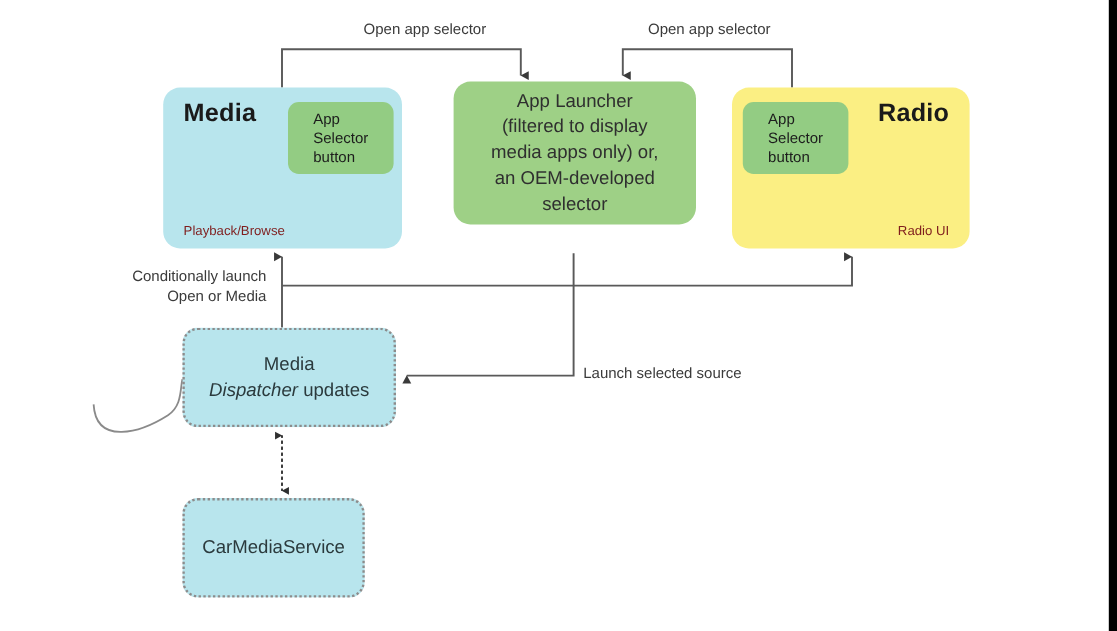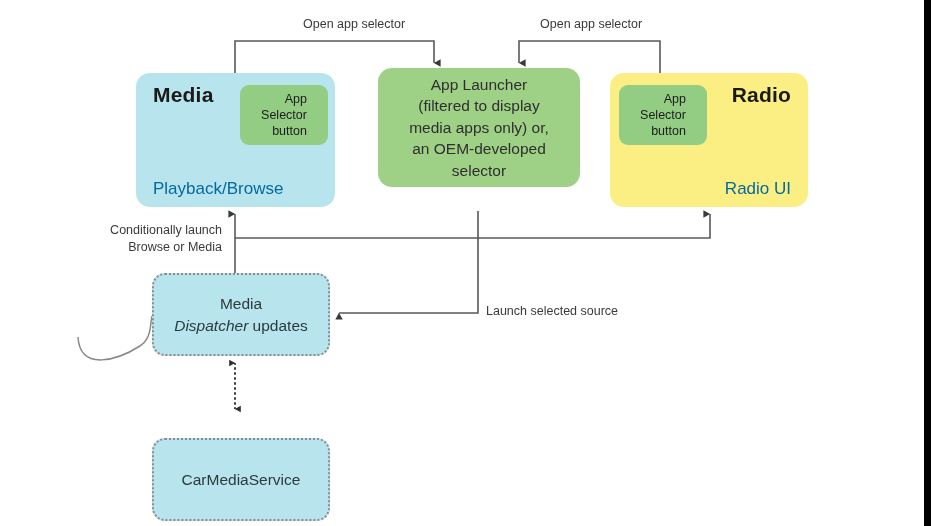--- a/index.html
+++ b/index.html
@@ -65,41 +65,41 @@
     font-weight: bold;
     font-size: 21px;
     color: #1a1a1a;
     letter-spacing: 0.2px;
   }
   .media-title { left: 17px; top: 10px; }
   .radio-title { right: 17px; top: 10px; }
   .box-footer {
     position: absolute;
     bottom: 8px;
-    font-size: 17px;
-    color: #0369a1;
+    font-size: 11px;
+    color: #7f1d1d;
   }
   .media-footer { left: 17px; }
   .radio-footer { right: 17px; }
   .launcher-text {
     font-size: 15.5px;
     line-height: 1.38;
     color: #2f2f2f;
     text-align: center;
     padding: 0 8px;
   }
   
   .selector-btn {
     position: absolute;
     background: #93cc83;
     border-radius: 9px;
     display: flex;
     align-items: center;
     justify-content: center;
-    text-align: right;
+    text-align: left;
     font-size: 12.5px;
     line-height: 1.28;
     color: #1c1c1c;
   }
   .media-selector {
     left: 104px;
     top: 12px;
     width: 88px;
     height: 60px;
   }
@@ -121,23 +121,22 @@
   }
   .dispatcher-box {
     left: 152px;
     top: 273px;
     width: 178px;
     height: 83px;
   }
   .carmedia-box {
     left: 152px;
     top: 415px;
-    width: 178px;
+    width: 152px;
     height: 83px;
-    margin-top: 23px;
   }
   .dispatcher-text {
     font-size: 15.5px;
     line-height: 1.36;
     color: #2b3a3d;
   }
   .dispatcher-text em {
     font-style: italic;
   }
   .carmedia-text {
@@ -258,20 +257,20 @@
   <div class="node dotted-box carmedia-box">
     <div class="carmedia-text">CarMediaService</div>
   </div>
 
 
   <div class="edge-label lbl-open-left">Open app selector</div>
 
   <div class="edge-label lbl-open-right">Open app selector</div>
 
   <div class="edge-label lbl-cond">Conditionally launch
-Browse or Media</div>
+Open or Media</div>
 
   <div class="edge-label lbl-launch">Launch selected source</div>
 
 
   <div class="right-band"></div>
 
 </div>
 
 </body></html>

